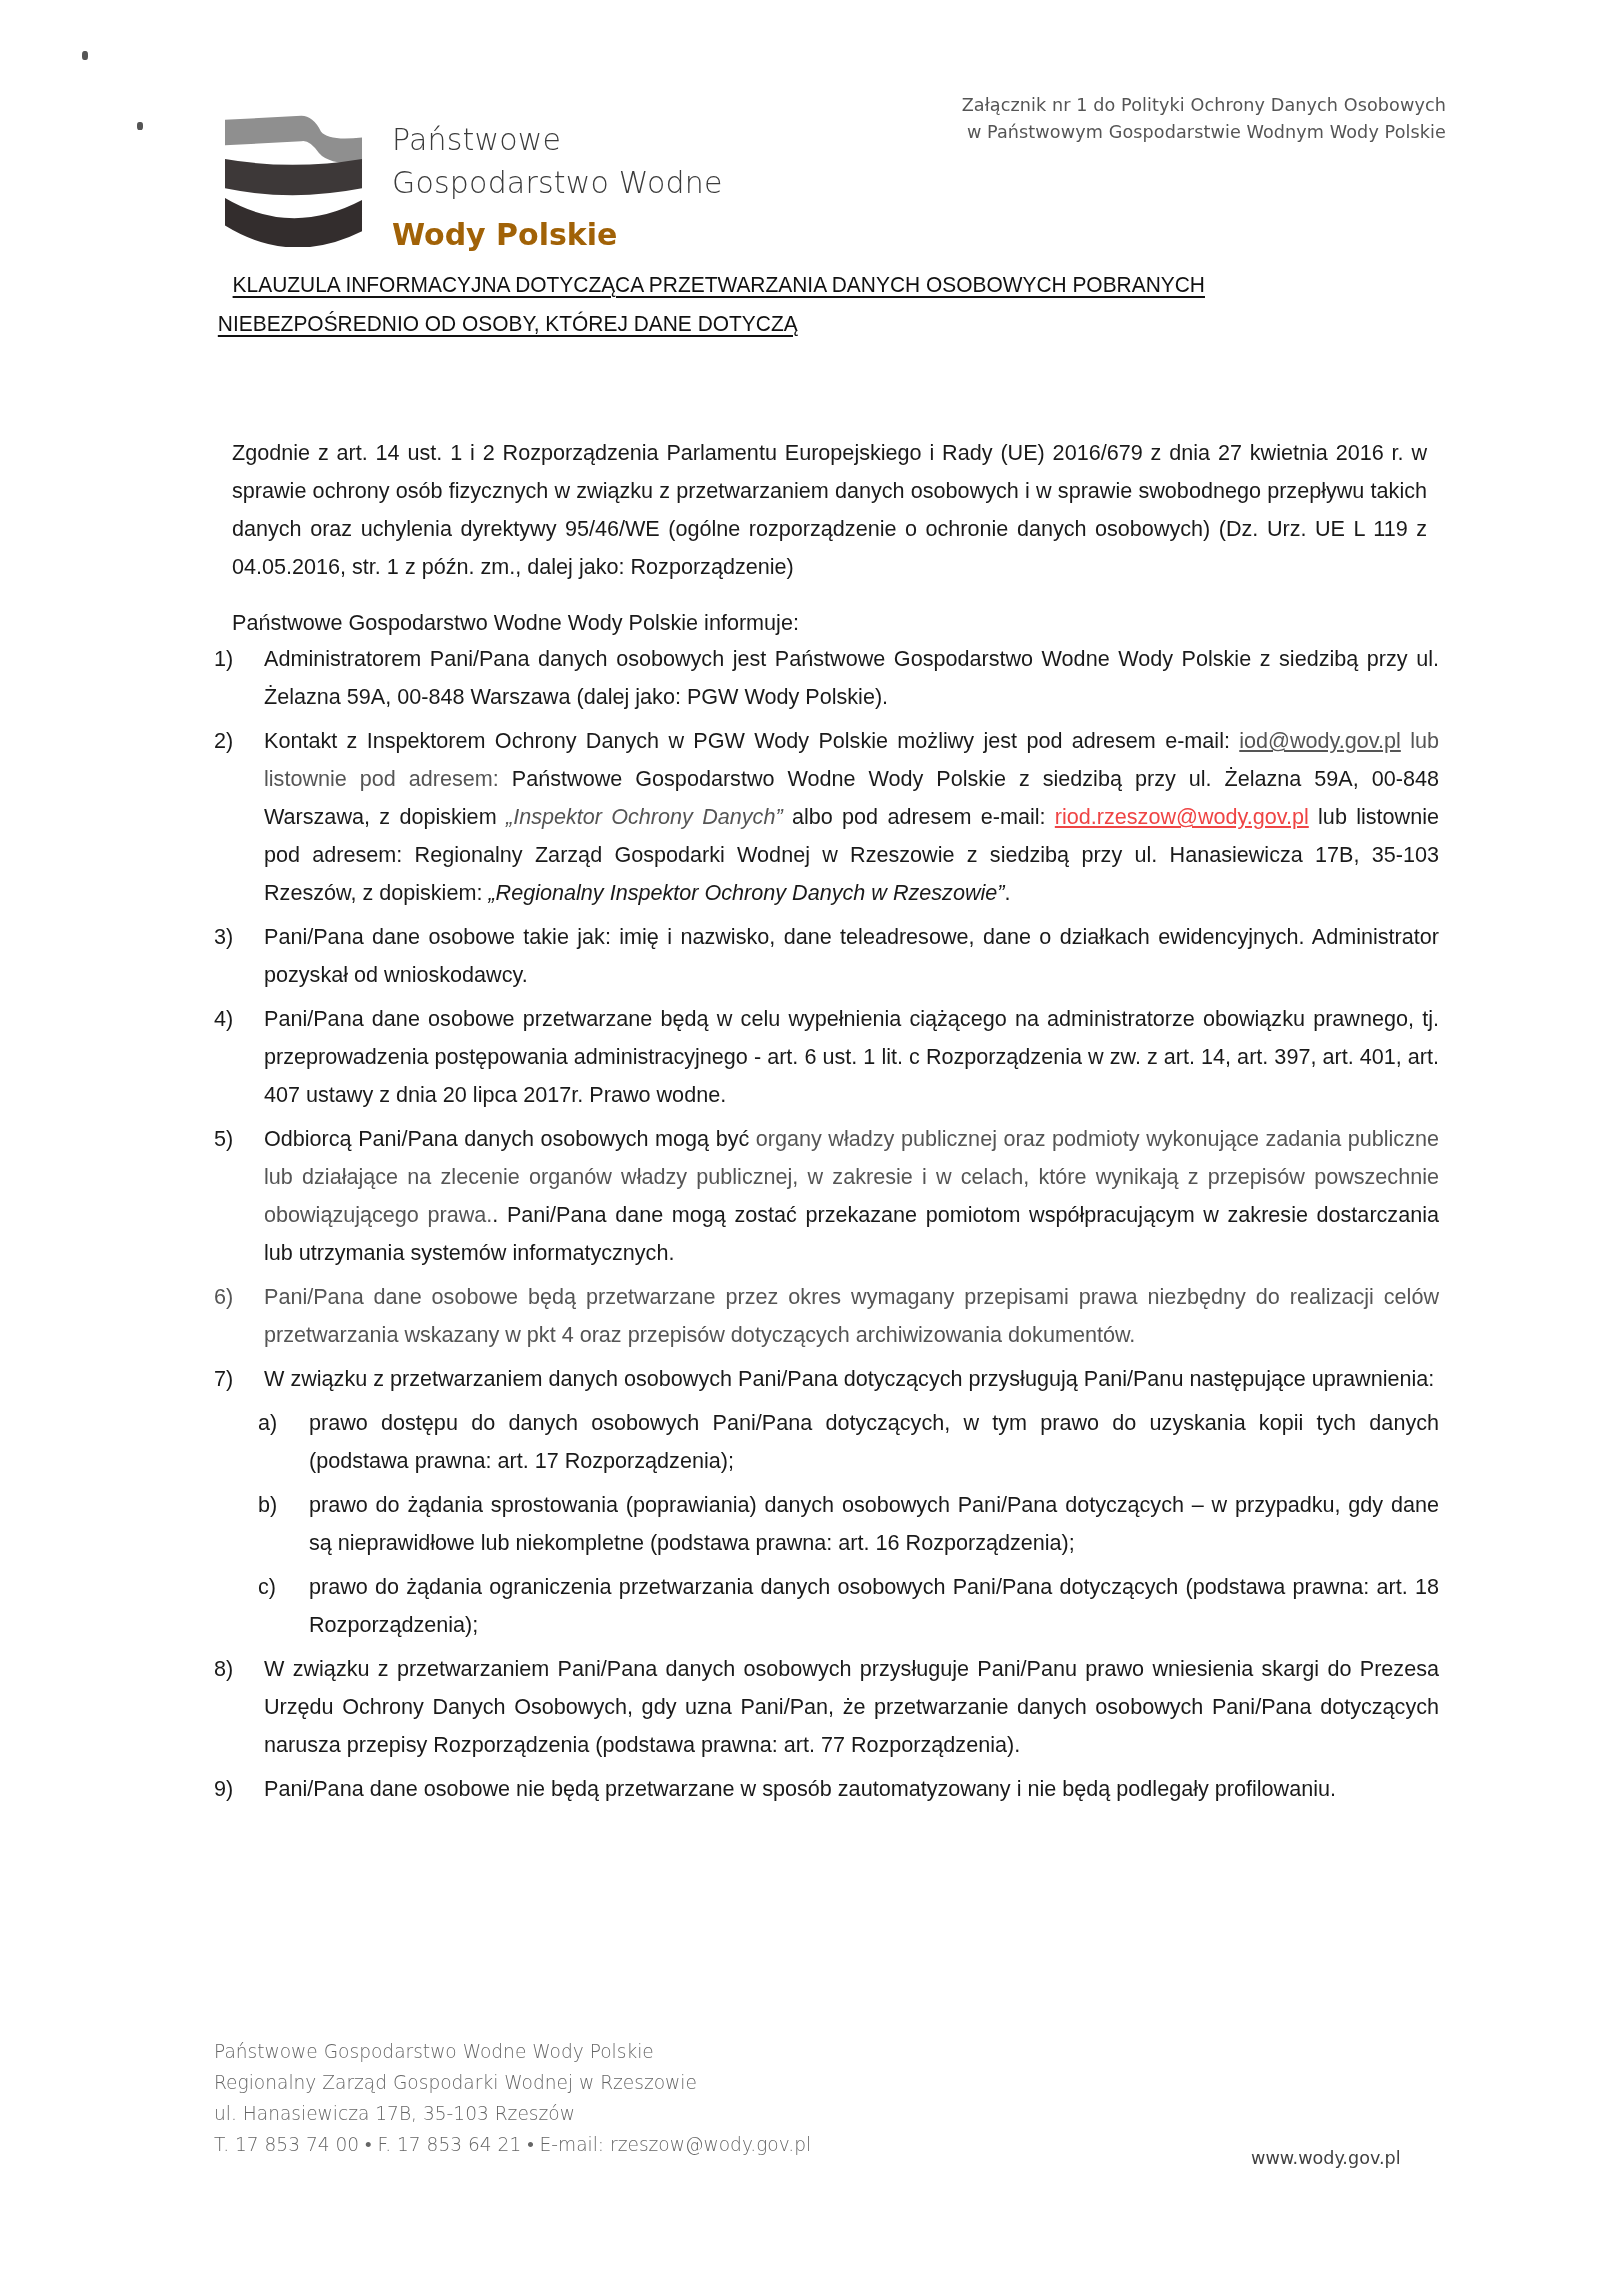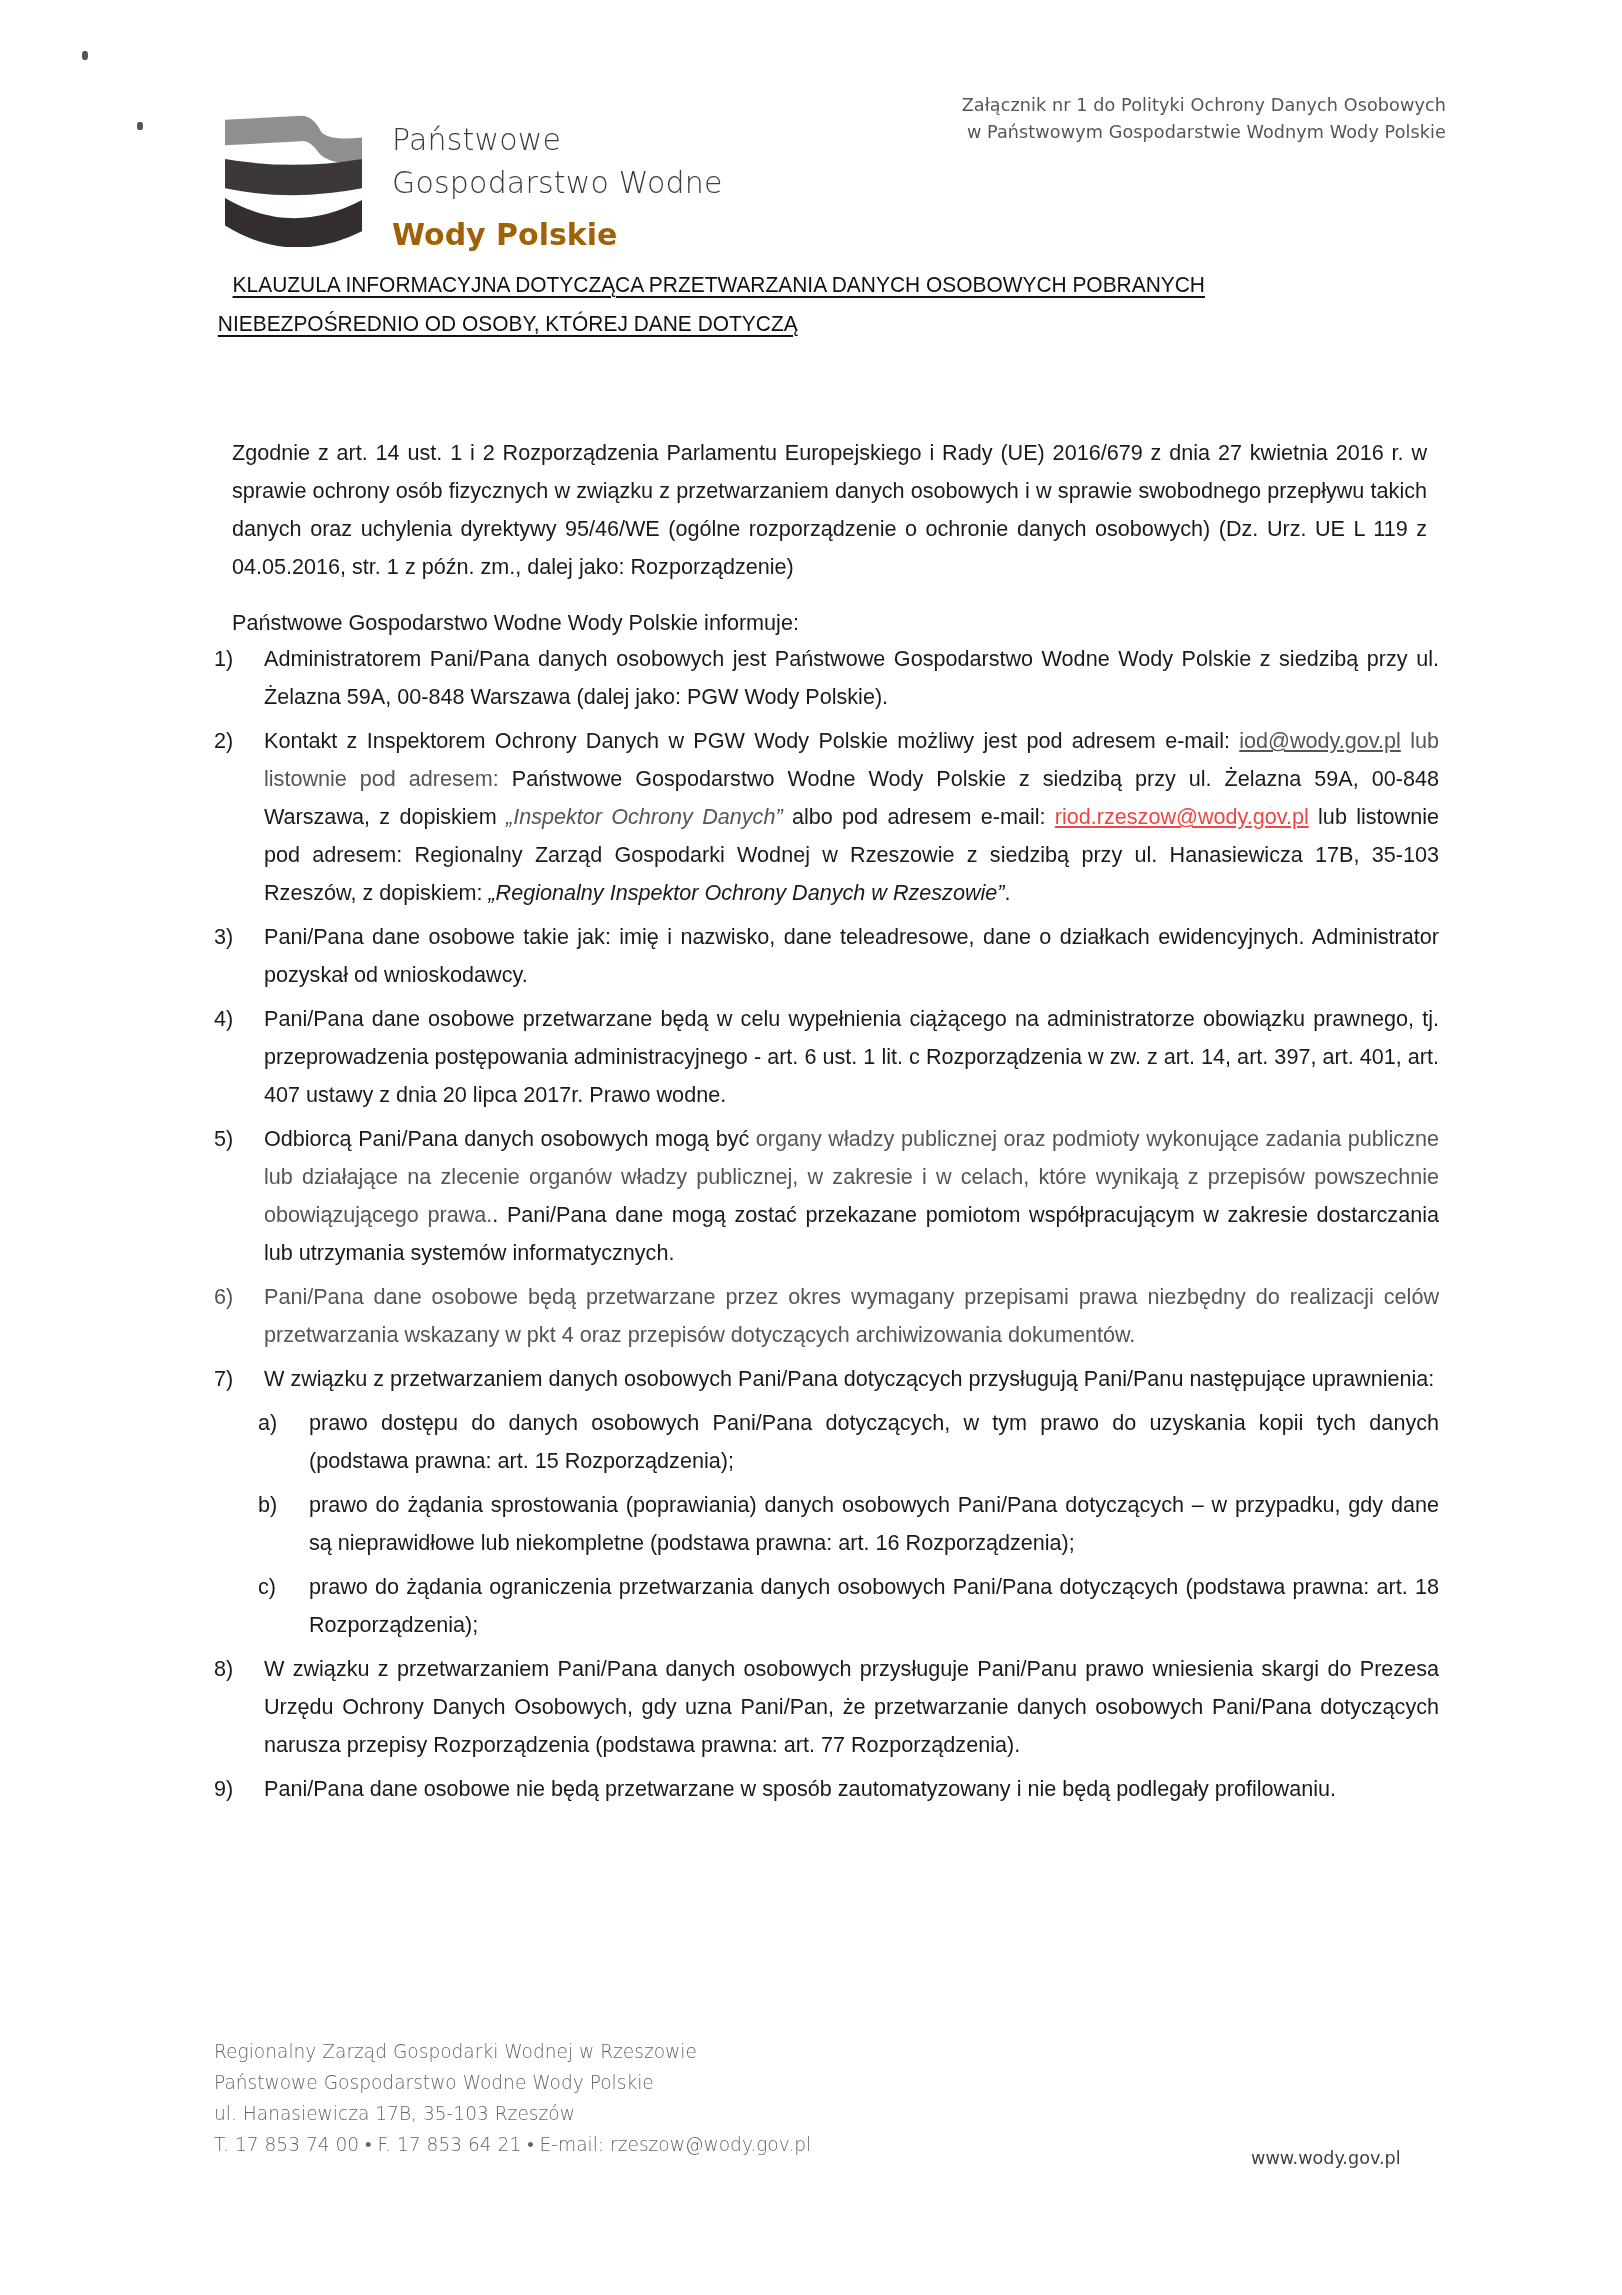--- a/index.html
+++ b/index.html
@@ -88,21 +88,21 @@
   </div>
   <div class="item faint">
     <span class="num">6)</span>
     <p>Pani/Pana dane osobowe będą przetwarzane przez okres wymagany przepisami prawa niezbędny do realizacji celów przetwarzania wskazany w pkt 4 oraz przepisów dotyczących archiwizowania dokumentów.</p>
   </div>
   <div class="item">
     <span class="num">7)</span>
     <p>W związku z przetwarzaniem danych osobowych Pani/Pana dotyczących przysługują Pani/Panu następujące uprawnienia:</p>
     <div class="sub">
       <span class="num">a)</span>
-      <p>prawo dostępu do danych osobowych Pani/Pana dotyczących, w tym prawo do uzyskania kopii tych danych (podstawa prawna: art. 15 Rozporządzenia);</p>
+      <p>prawo dostępu do danych osobowych Pani/Pana dotyczących, w tym prawo do uzyskania kopii tych danych (podstawa prawna: art. 17 Rozporządzenia);</p>
     </div>
     <div class="sub">
       <span class="num">b)</span>
       <p>prawo do żądania sprostowania (poprawiania) danych osobowych Pani/Pana dotyczących – w przypadku, gdy dane są nieprawidłowe lub niekompletne (podstawa prawna: art. 16 Rozporządzenia);</p>
     </div>
     <div class="sub">
       <span class="num">c)</span>
       <p>prawo do żądania ograniczenia przetwarzania danych osobowych Pani/Pana dotyczących (podstawa prawna: art. 18 Rozporządzenia);</p>
     </div>
   </div>
@@ -110,19 +110,19 @@
     <span class="num">8)</span>
     <p>W związku z przetwarzaniem Pani/Pana danych osobowych przysługuje Pani/Panu prawo wniesienia skargi do Prezesa Urzędu Ochrony Danych Osobowych, gdy uzna Pani/Pan, że przetwarzanie danych osobowych Pani/Pana dotyczących narusza przepisy Rozporządzenia (podstawa prawna: art. 77 Rozporządzenia).</p>
   </div>
   <div class="item">
     <span class="num">9)</span>
     <p>Pani/Pana dane osobowe nie będą przetwarzane w sposób zautomatyzowany i nie będą podlegały profilowaniu.</p>
   </div>
 </div>
 
 <div class="footer">
+  <div>Państwowe Gospodarstwo Wodne Wody Polskie</div>
   <div>Regionalny Zarząd Gospodarki Wodnej w Rzeszowie</div>
-  <div>Państwowe Gospodarstwo Wodne Wody Polskie</div>
   <div>ul. Hanasiewicza 17B, 35-103 Rzeszów</div>
   <div>T. 17 853 74 00 • F. 17 853 64 21 • E-mail: rzeszow@wody.gov.pl</div>
 </div>
 <div class="website">www.wody.gov.pl</div>
 
 
 </body></html>

